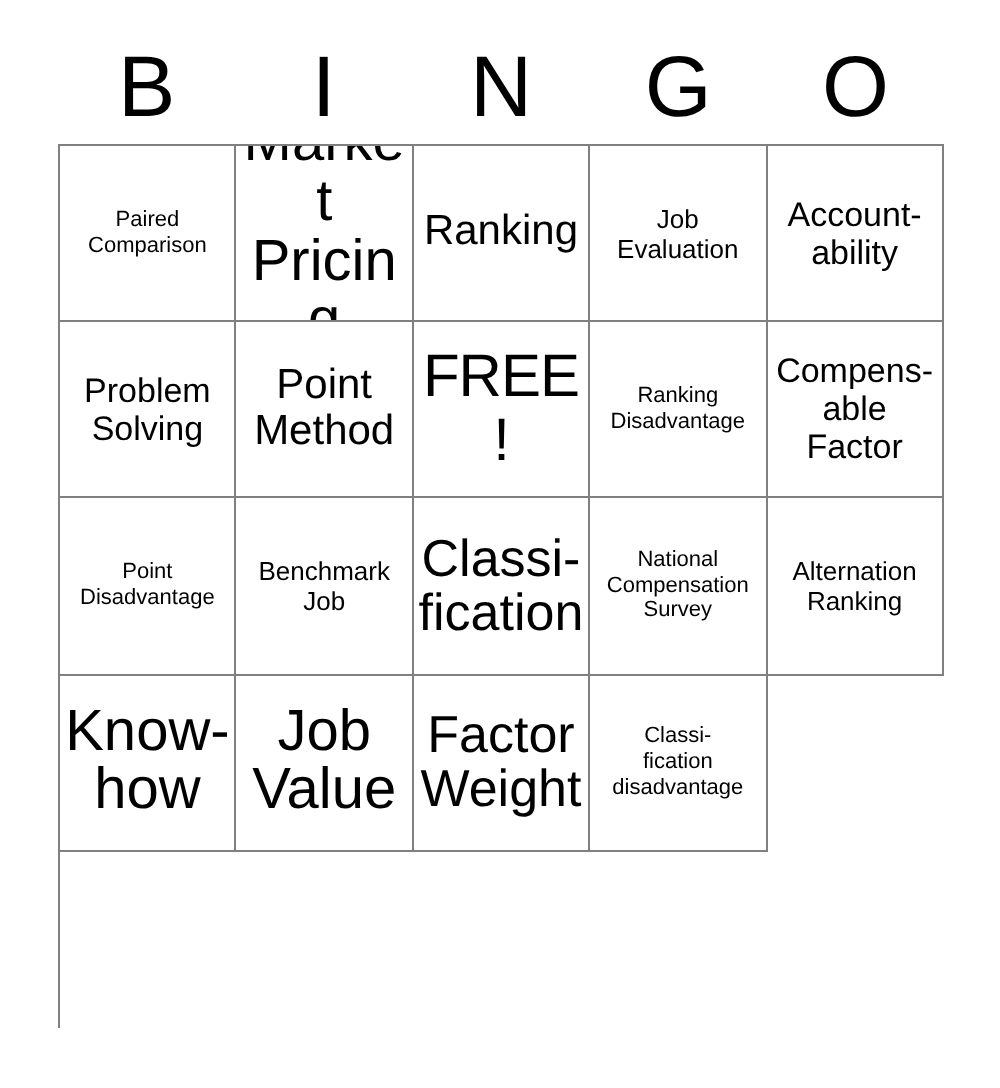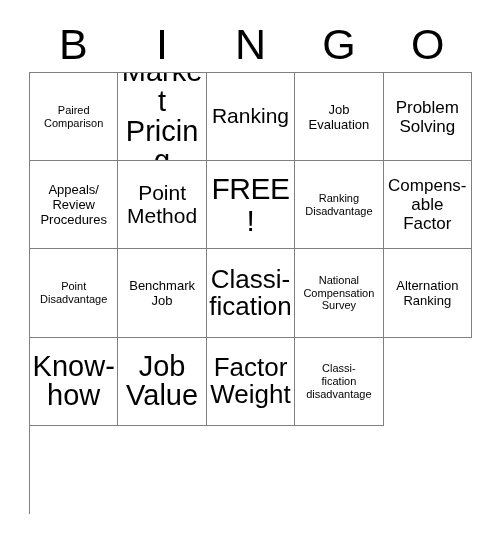--- a/index.html
+++ b/index.html
@@ -101,24 +101,24 @@
       <div class="cell s-xxl">
         <span class="txt">Market<br>Pricing</span>
       </div>
       <div class="cell s-lg">
         <span class="txt">Ranking</span>
       </div>
       <div class="cell s-sm">
         <span class="txt">Job<br>Evaluation</span>
       </div>
       <div class="cell s-md">
+        <span class="txt">Account-<br>ability</span>
+      </div>
+      <div class="cell s-md">
         <span class="txt">Problem<br>Solving</span>
-      </div>
-      <div class="cell s-sm">
-        <span class="txt">Appeals/<br>Review<br>Procedures</span>
       </div>
       <div class="cell s-lg">
         <span class="txt">Point<br>Method</span>
       </div>
       <div class="cell free">
         <span class="txt">FREE!</span>
       </div>
       <div class="cell s-xs">
         <span class="txt">Ranking<br>Disadvantage</span>
       </div>

